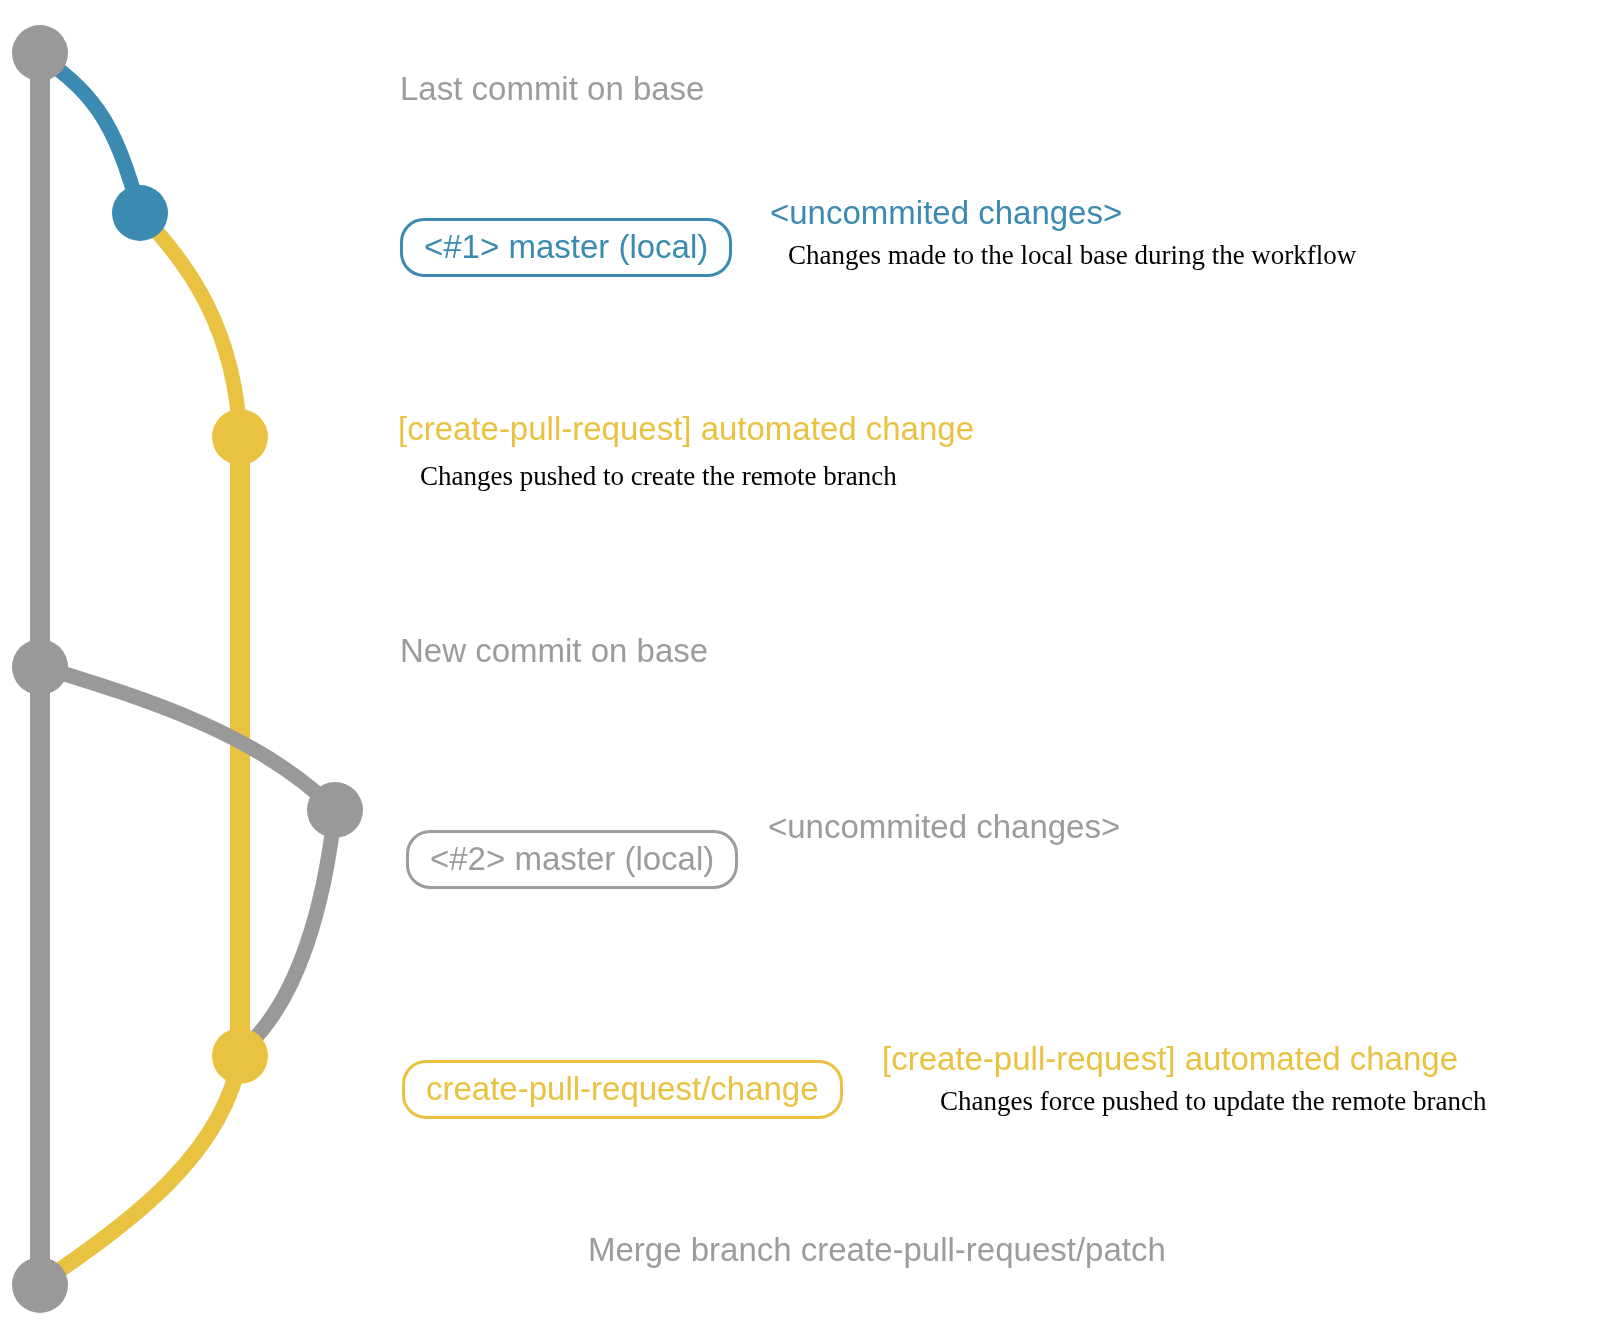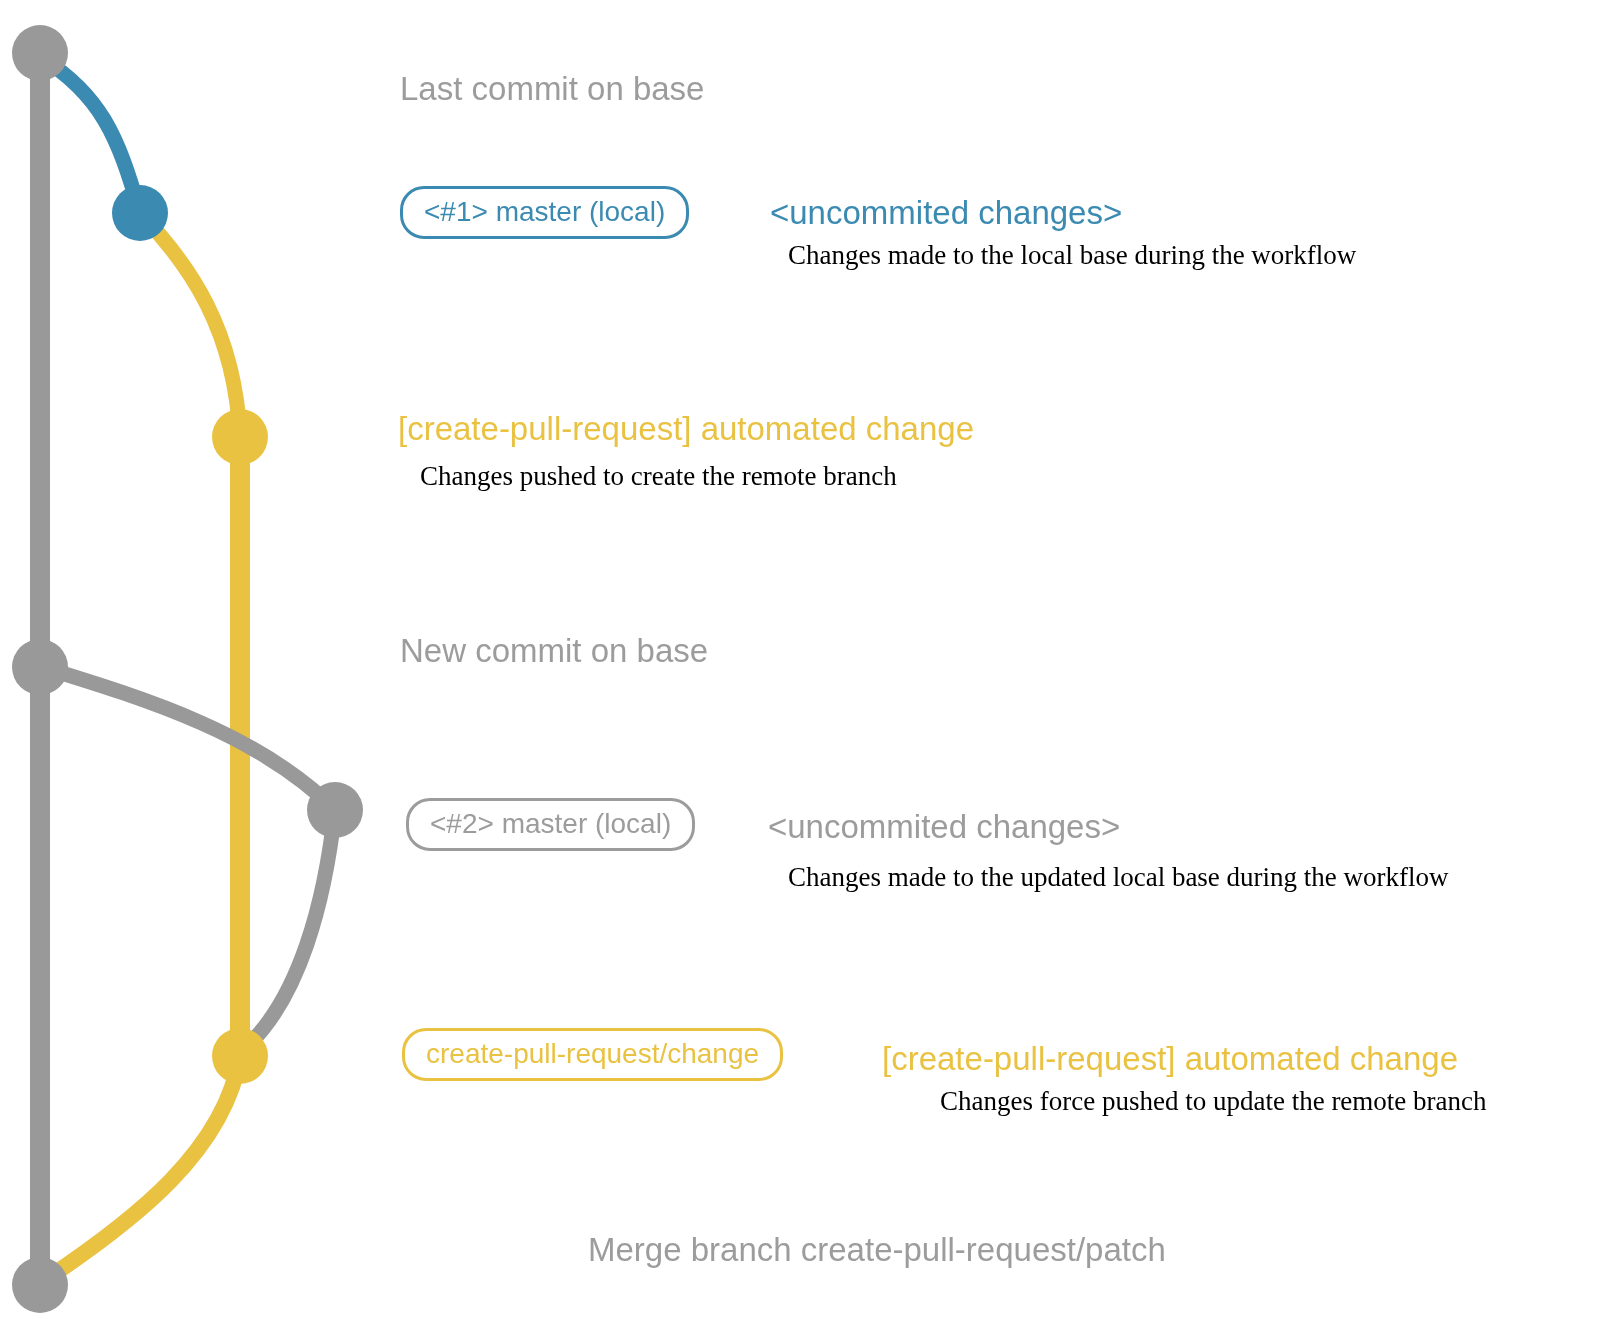--- a/index.html
+++ b/index.html
@@ -22,21 +22,21 @@
   .heading { position:absolute; font-size:33px; line-height:1.15; white-space:nowrap; }
   .msg     { position:absolute; font-size:33px; line-height:1.15; white-space:nowrap; }
   .desc    { position:absolute; font-family:"Liberation Serif", serif; font-size:27px;
              line-height:1.15; color:var(--ink); white-space:nowrap; }
   .c-graytext { color:var(--gray-text); }
   .c-blue     { color:var(--blue); }
   .c-yellow   { color:var(--yellow); }
 
   .pill { position:absolute; display:inline-block; box-sizing:border-box;
           border:3px solid; border-radius:24px; padding:7px 21px 8px 21px;
-          font-size:28px; line-height:1.15; background:#ffffff; white-space:nowrap; }
+          font-size:33px; line-height:1.15; background:#ffffff; white-space:nowrap;margin-top:32px; }
   .pill-blue   { color:var(--blue);      border-color:var(--blue); }
   .pill-gray   { color:var(--gray-text); border-color:var(--gray-text); }
   .pill-yellow { color:var(--yellow);    border-color:var(--yellow); }
 </style>
 </head>
 <body>
 
 <div class="canvas">
 
   <svg class="graph" width="380" height="1344" viewBox="0 0 380 1344">
@@ -70,21 +70,20 @@
   <div class="msg c-blue" style="left:770px; top:194px;">&lt;uncommited changes&gt;</div>
   <div class="desc" style="left:788px; top:240px;">Changes made to the local base during the workflow</div>
 
   <div class="msg c-yellow" style="left:398px; top:410px;">[create-pull-request] automated change</div>
   <div class="desc" style="left:420px; top:461px;">Changes pushed to create the remote branch</div>
 
   <div class="heading c-graytext" style="left:400px; top:632px;">New commit on base</div>
 
   <div class="pill pill-gray" style="left:406px; top:798px;">&lt;#2&gt; master (local)</div>
   <div class="msg c-graytext" style="left:768px; top:808px;">&lt;uncommited changes&gt;</div>
-  <div class="desc" style="left:788px; top:862px;">Changes made to the updated local base during the workflow</div>
 
   <div class="pill pill-yellow" style="left:402px; top:1028px;">create-pull-request/change</div>
   <div class="msg c-yellow" style="left:882px; top:1040px;">[create-pull-request] automated change</div>
   <div class="desc" style="left:940px; top:1086px;">Changes force pushed to update the remote branch</div>
 
   <div class="msg c-graytext" style="left:588px; top:1231px;">Merge branch create-pull-request/patch</div>
 
 </div>
 
 </body></html>

